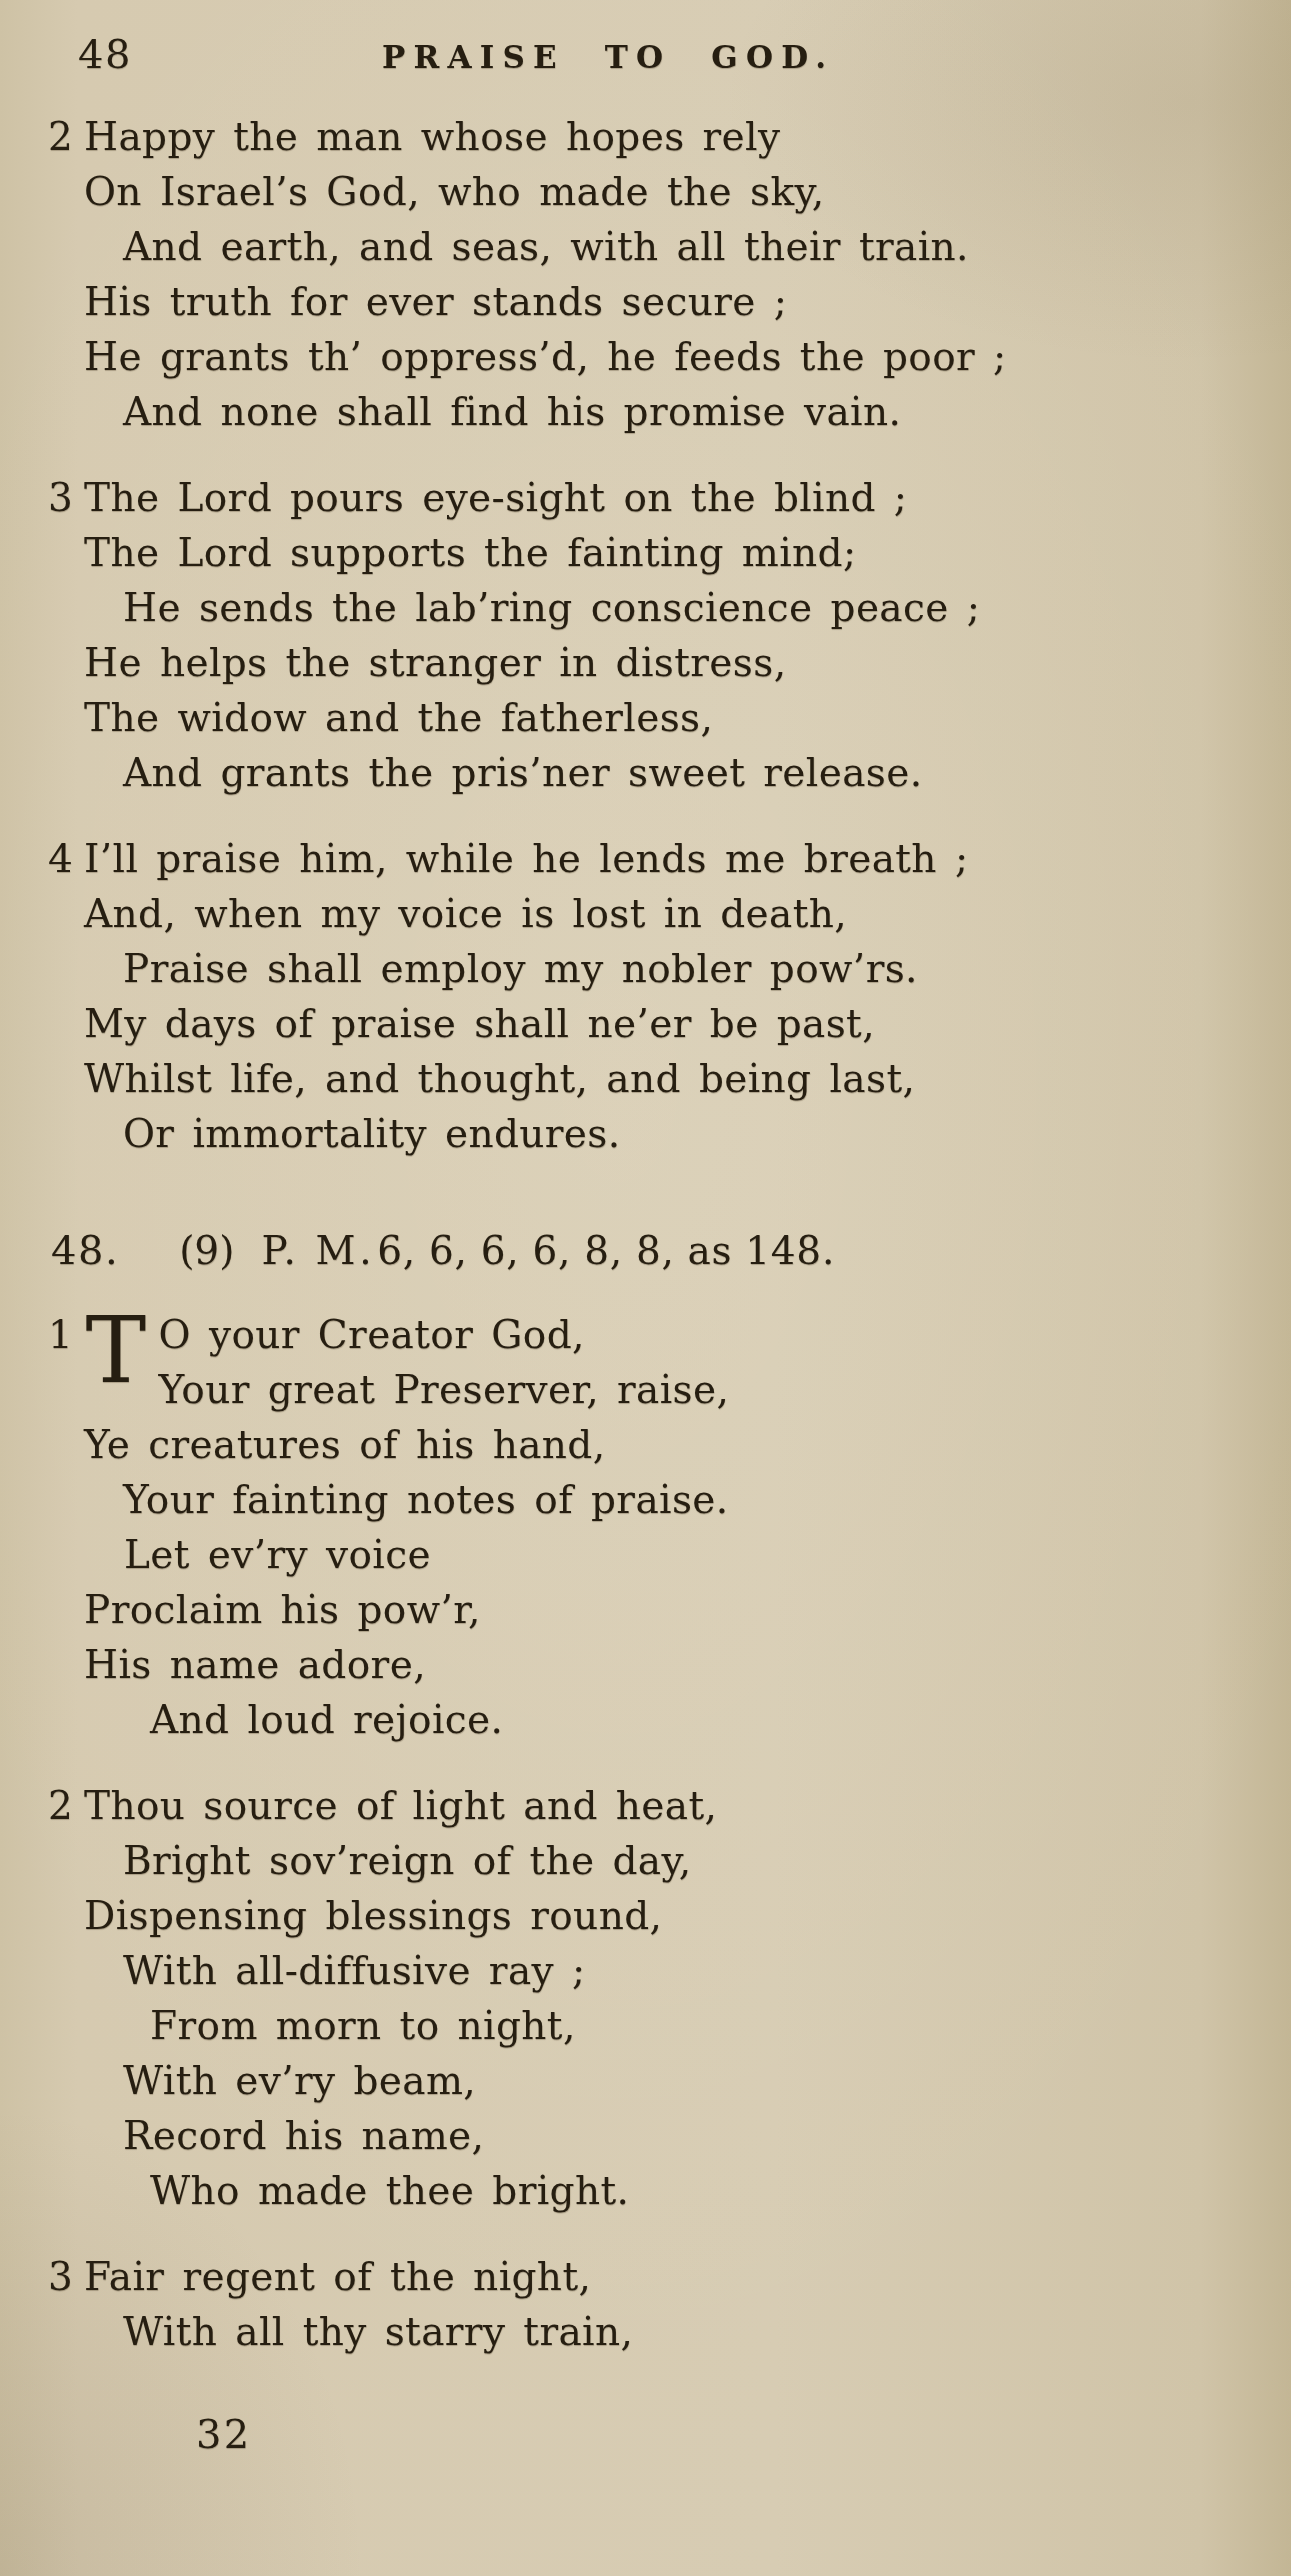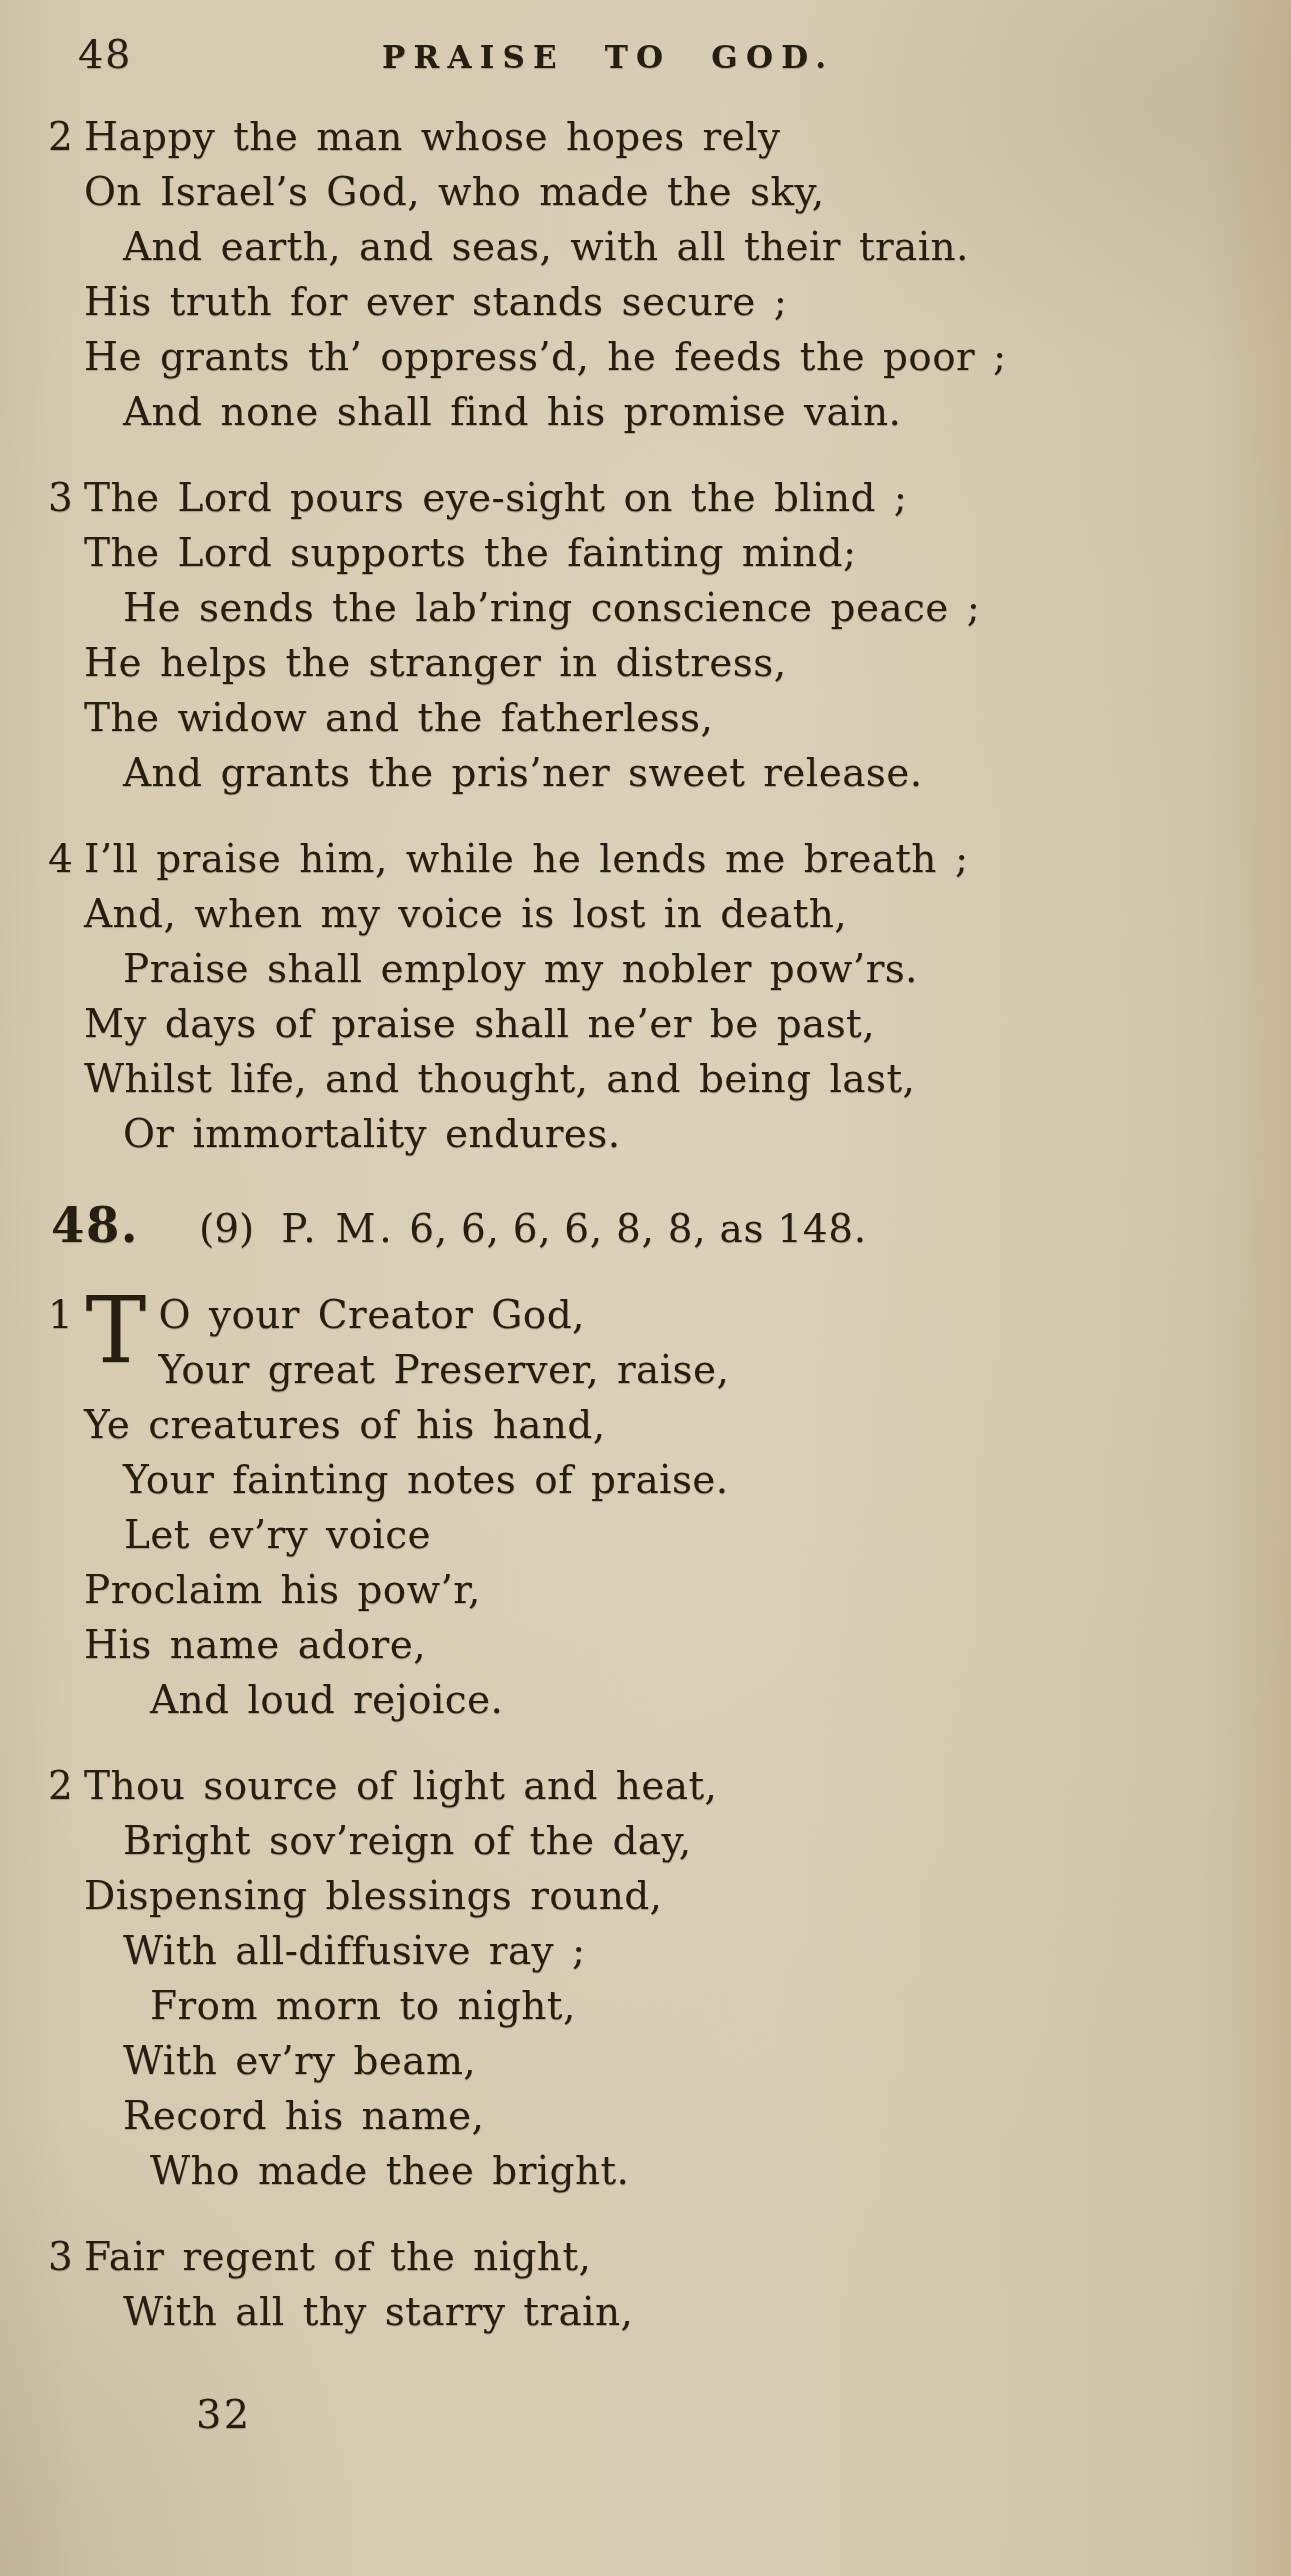--- a/index.html
+++ b/index.html
@@ -72,24 +72,24 @@
     line-height: 75px;
     padding: 6px 12px 0 1.5px;
   }
 
   
   .hymn-heading {
     display: flex;
     align-items: baseline;
     margin: 36px 0 34px -33px;
   }
-  .hymn-number { font-size: 48px; font-weight: 700; letter-spacing: 1.5px; }
+  .hymn-number { font-size: 40px; font-weight: 400; letter-spacing: 1.5px; margin-top: 30px; }
   .tune-ref    { margin-left: 60px; font-size: 39px; }
   .meter-label { margin-left: 27px; font-size: 39px; letter-spacing: 3.7px; }
-  .meter       { margin-left: 14px; font-size: 39px; letter-spacing: 0.7px; }
+  .meter       { margin-left: 2px; font-size: 39px; letter-spacing: 0.7px; }
 
   
   .signature {
     margin: 52px 0 0 112px;
     font-size: 40px;
     letter-spacing: 2.2px;
   }
 </style>
 </head>
 <body>

